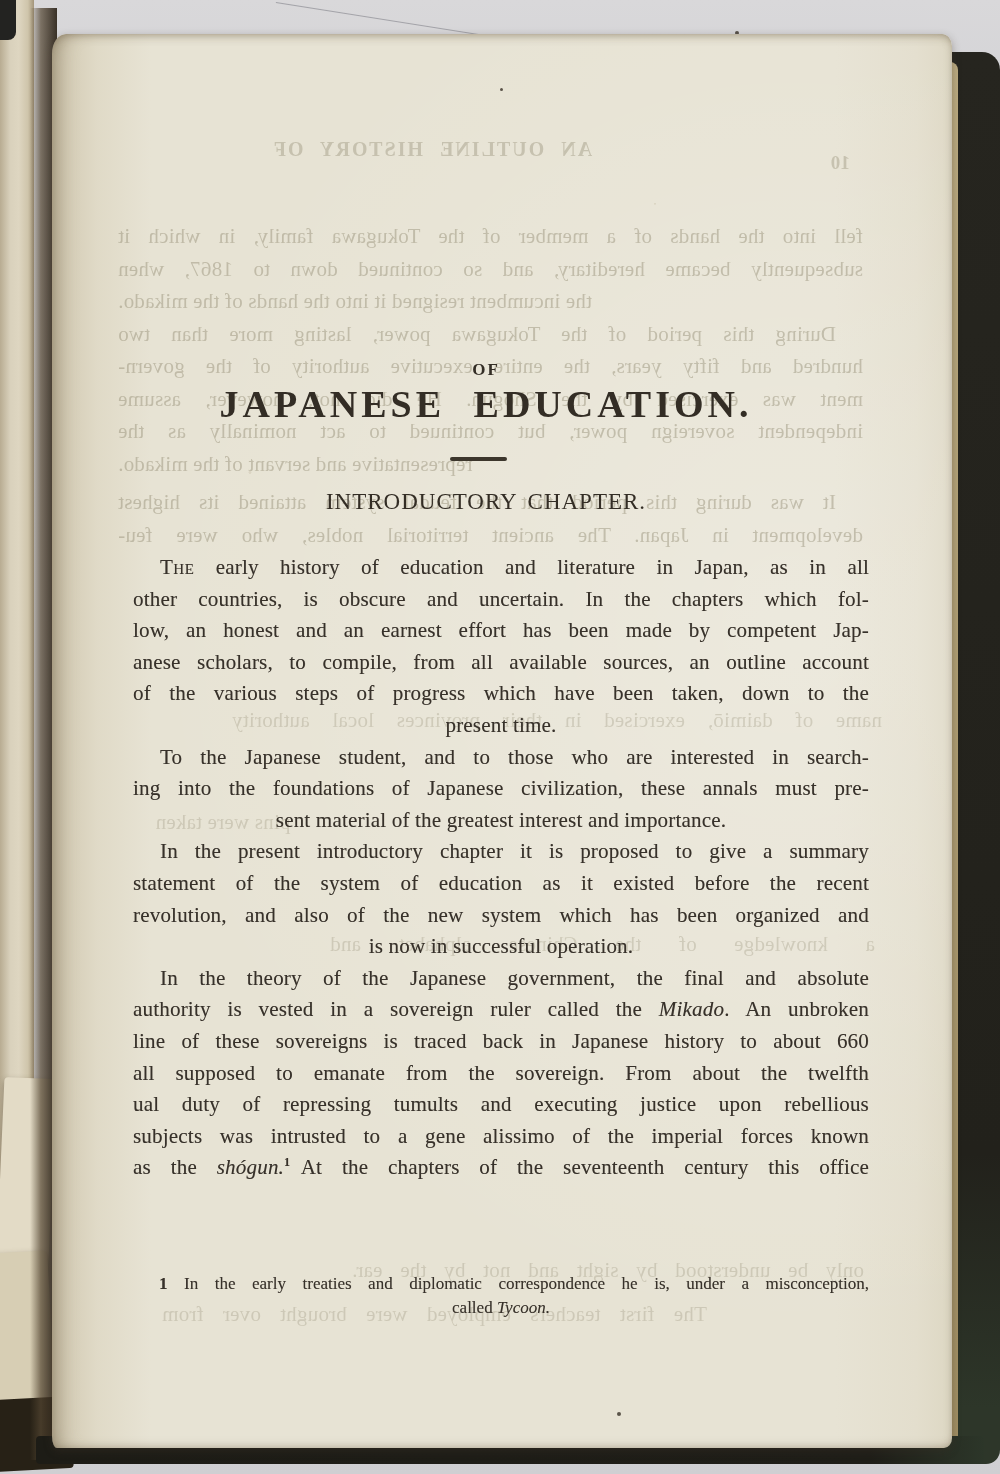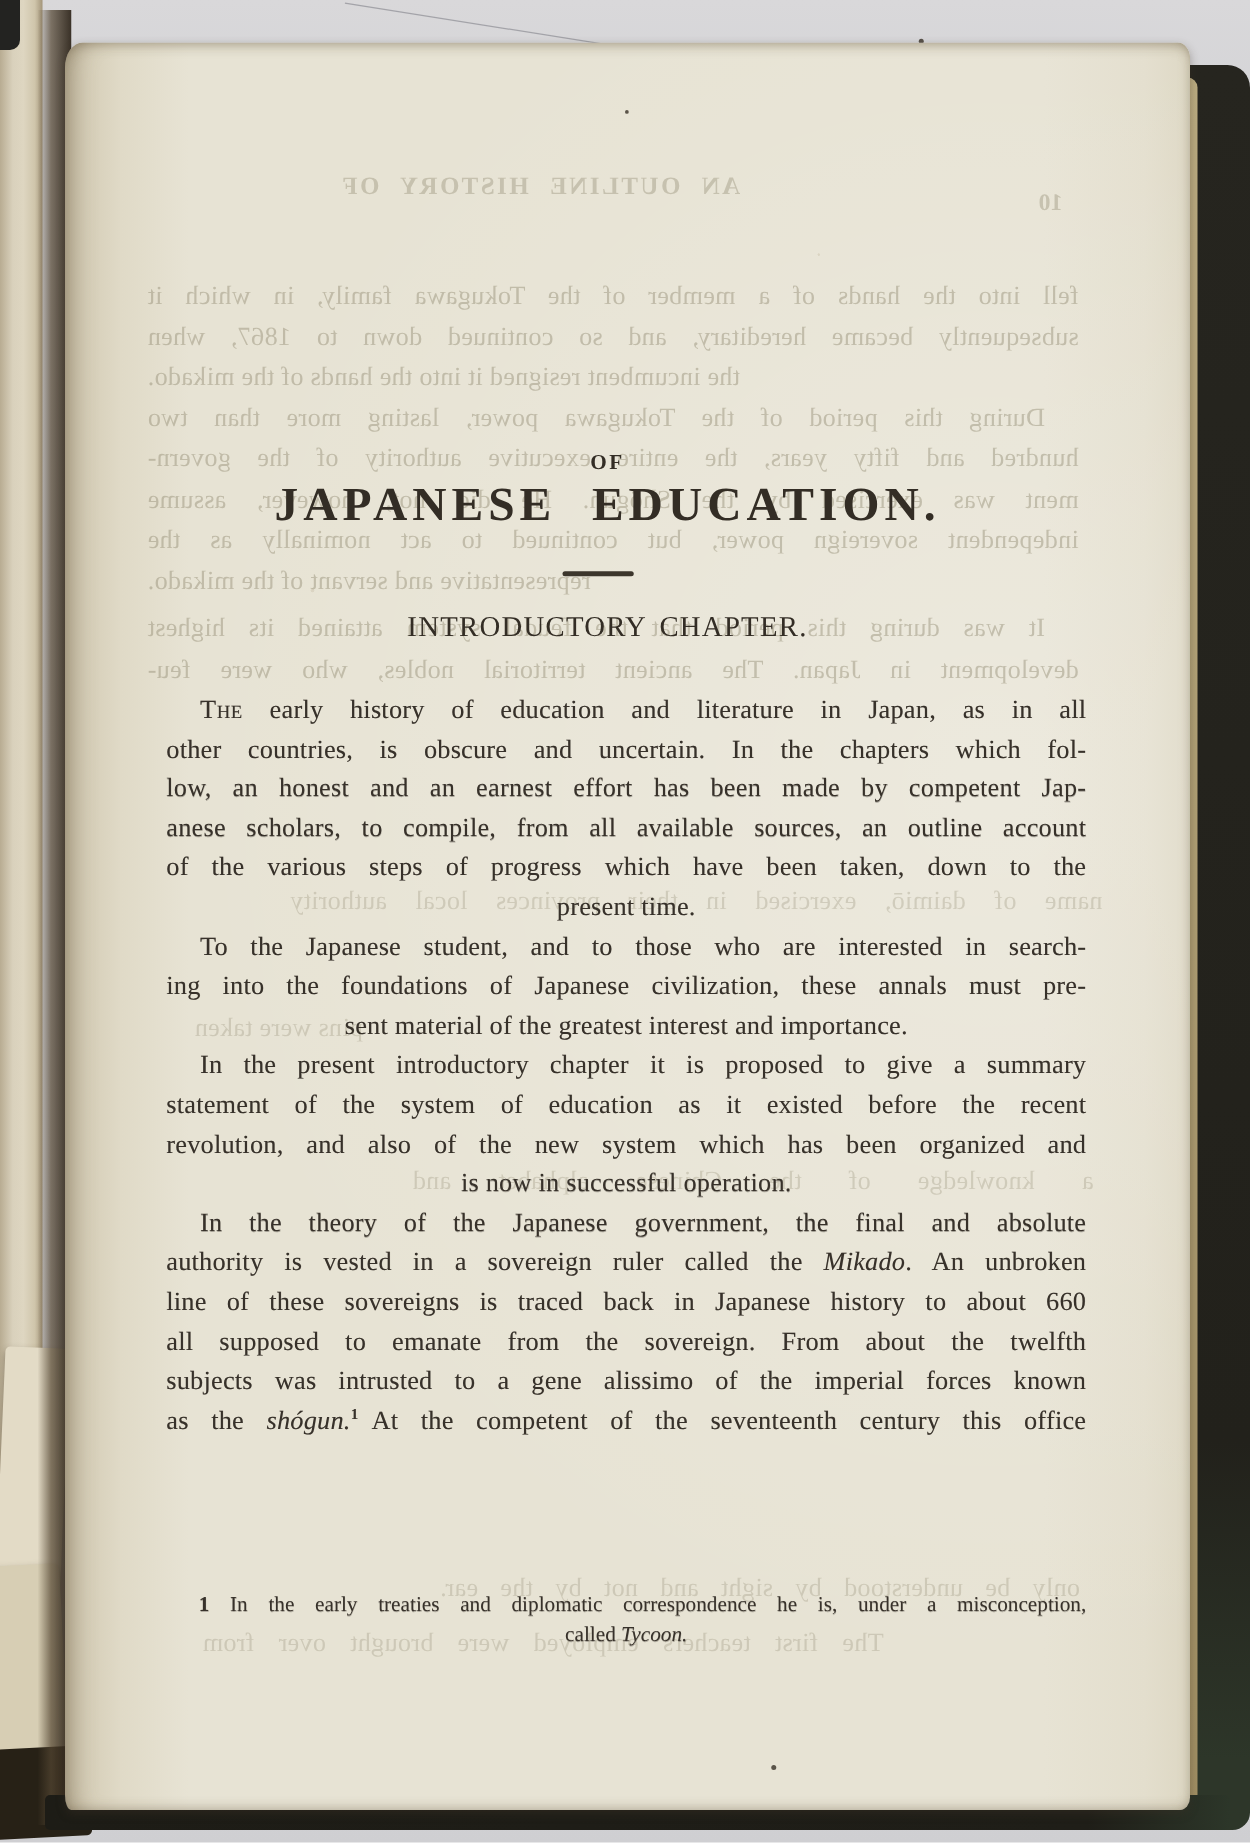--- a/index.html
+++ b/index.html
@@ -145,22 +145,23 @@
     <div class="jl">ing into the foundations of Japanese civilization, these annals must pre-</div>
     <div class="ll">sent material of the greatest interest and importance.</div>
     <div class="jl ind">In the present introductory chapter it is proposed to give a summary</div>
     <div class="jl">statement of the system of education as it existed before the recent</div>
     <div class="jl">revolution, and also of the new system which has been organized and</div>
     <div class="ll">is now in successful operation.</div>
     <div class="jl ind">In the theory of the Japanese government, the final and absolute</div>
     <div class="jl"><span>authority is vested in a sovereign ruler called the </span><i>Mikado</i><span>.  An unbroken</span></div>
     <div class="jl">line of these sovereigns is traced back in Japanese history to about 660</div>
     <div class="jl">all supposed to emanate from the sovereign.  From about the twelfth</div>
+    <div class="jl">ual duty of repressing tumults and executing justice upon rebellious</div>
     <div class="jl">subjects was intrusted to a gene alissimo of the imperial forces known</div>
-    <div class="jl"><span>as the </span><i>shógun.</i><sup class="fnref">1</sup><span class="gap">At the competent of the seventeenth century this office</span></div>
+    <div class="jl"><span>as the </span><i>shógun.</i><sup class="fnref">1</sup><span class="gap">At the chapters of the seventeenth century this office</span></div>
   </div>
 
   <div class="footnote">
     <div class="jl fn-ind"><span class="fnm">1</span> <span>In the early treaties and diplomatic correspondence he is, under a misconception,</span></div>
     <div class="ll"><span>called </span><i>Tycoon.</i></div>
   </div>
 
   <div class="speck abs" style="left:448px;top:54px;width:3px;height:3px;"></div>
   <div class="speck abs" style="left:565px;top:1378px;"></div>
 </div>

